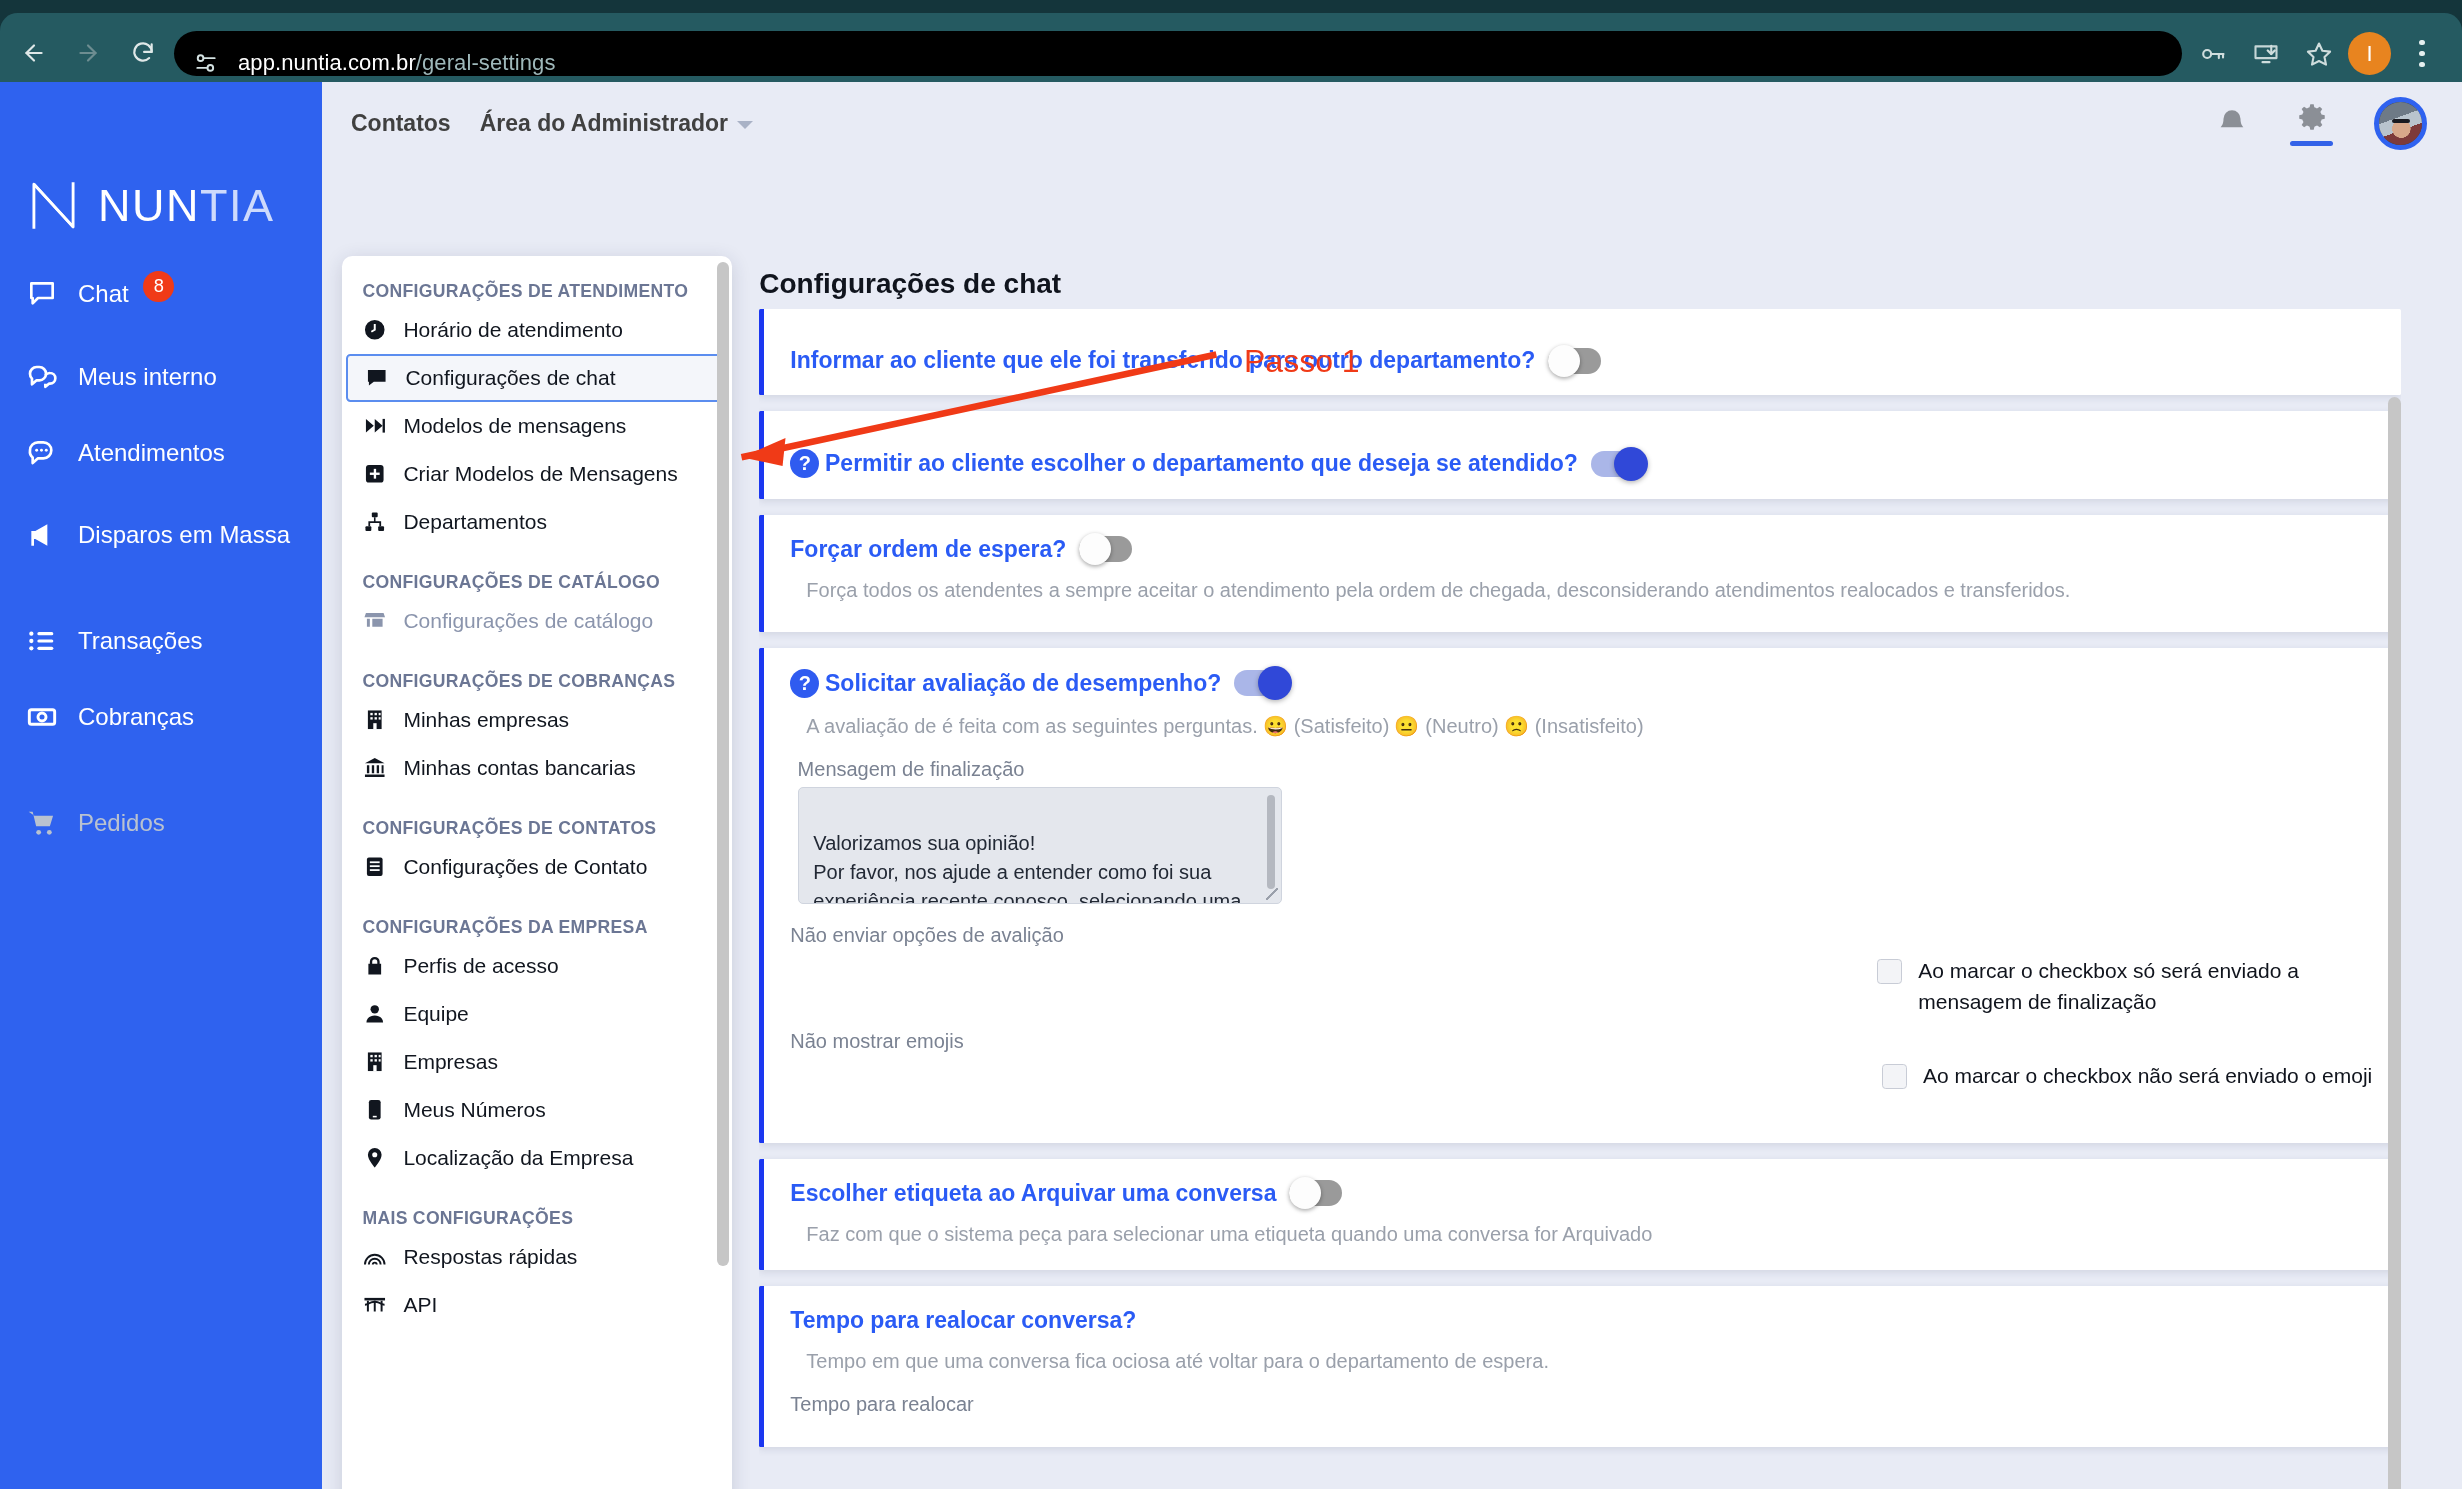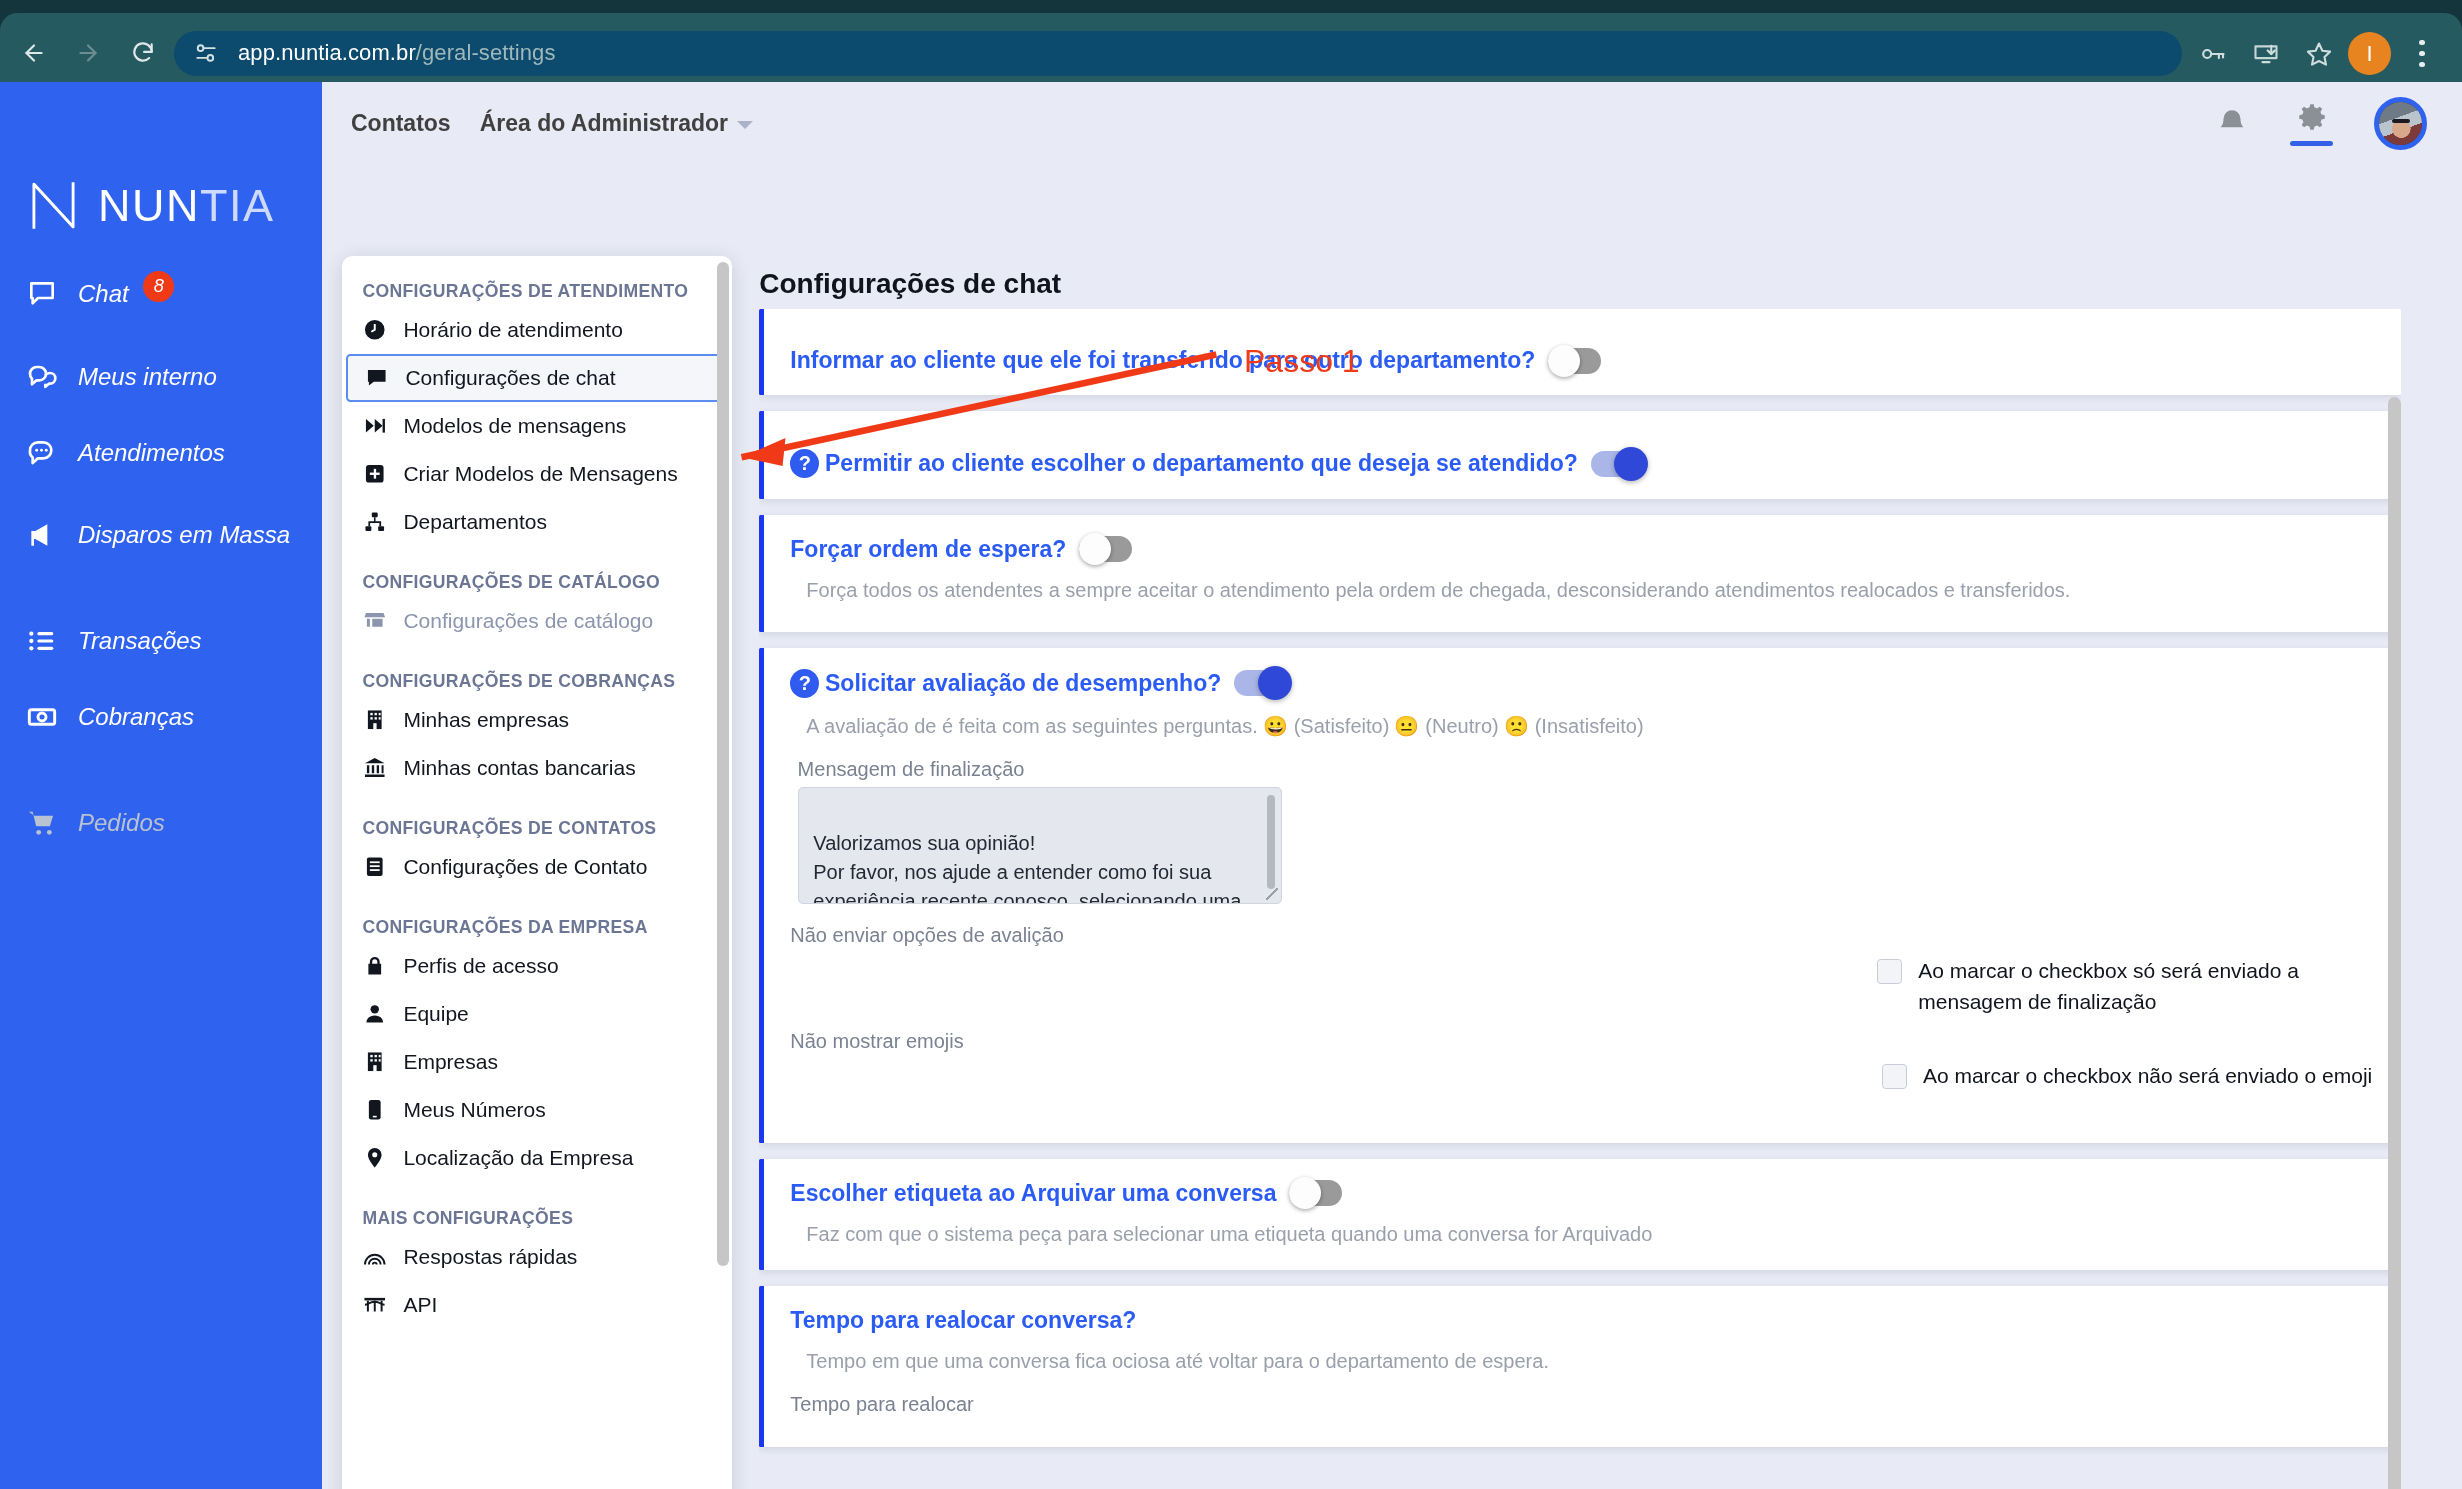--- a/index.html
+++ b/index.html
@@ -24,22 +24,22 @@
     display:flex; align-items:center; justify-content:center;
     color:#dfe8e8;
   }
   #nav-back{ left:13px; }
   #nav-forward{ left:67px; color:#6d8d91; }
   #nav-reload{ left:122px; }
   .nav-btn svg{ width:26px; height:26px; }
 
   #omnibox{
     position:absolute; left:174px; top:17.6px; width:2008px; height:45px;
-    background:#0c4a6e; border-radius:25px;
-    display:flex; align-items:center; padding-left:19px;
+    background:#000000; border-radius:25px;
+    display:flex; align-items:flex-end; padding-left:19px;
   }
   #site-info-icon{ width:26px; height:26px; color:#d4e2e2; flex:0 0 auto; }
   #omnibox-url{
     margin-left:19px; font-size:22px; color:#ffffff; letter-spacing:0.1px;
     white-space:nowrap;
   }
   #omnibox-url .path{ color:#9fb8ba; }
 
   .chrome-icon{
     position:absolute; top:19px; width:43px; height:43px;
@@ -70,21 +70,21 @@
     background:#2f62ef; color:#fff;
   }
   #brand{ position:absolute; left:25px; top:95px; display:flex; align-items:center; gap:16px; }
   #brand-mark{ width:57px; height:57px; }
   #brand-text{ font-size:45px; letter-spacing:1.5px; font-weight:400; color:#fff; line-height:1; }
   #brand-text .light{ color:#eaf0ff; opacity:.85; }
 
   .nav-item{
     position:absolute; left:25px; width:278px; height:48px;
     display:flex; align-items:center; gap:19px;
-    font-size:24px; color:#ffffff; white-space:nowrap;font-style:italic;
+    font-size:24px; color:#ffffff; white-space:nowrap;
   }
   .nav-item .nav-ico{ width:34px; height:34px; flex:0 0 auto; display:flex; align-items:center; justify-content:center; }
   .nav-item .nav-ico svg{ width:32px; height:32px; }
   .nav-item.disabled{ color:#b9c2d0; }
   .nav-item.disabled .nav-ico{ color:#b9c2d0; }
   #badge-chat{
     display:inline-flex; align-items:center; justify-content:center;
     min-width:31px; height:31px; padding:0 7.3px; margin-left:-4.4px; margin-top:-16px;
     border-radius:15.4px; background:#f03a17; color:#fff; font-size:18.3px;
   }

